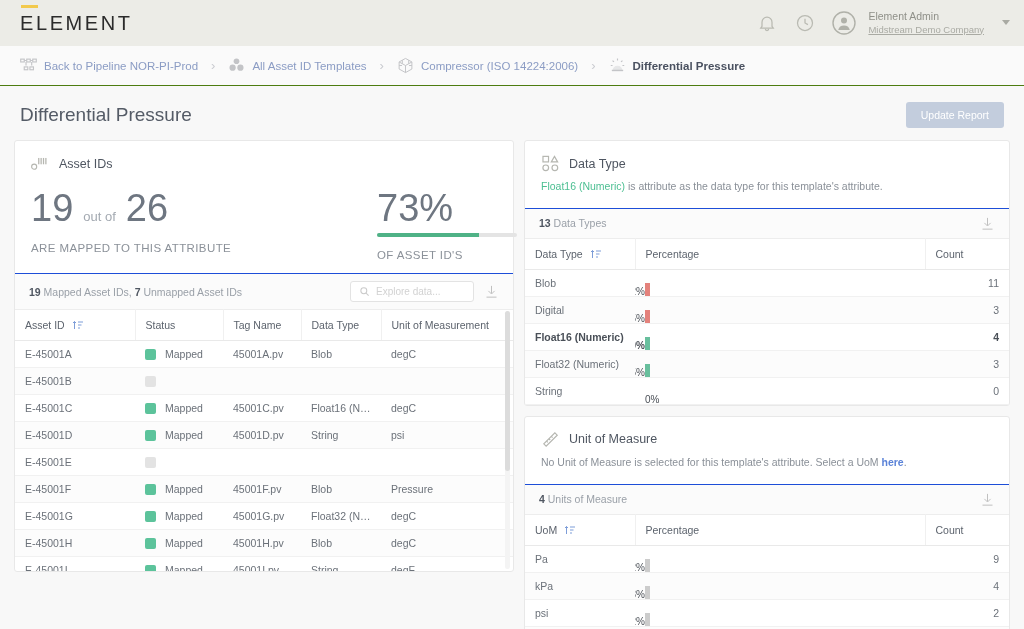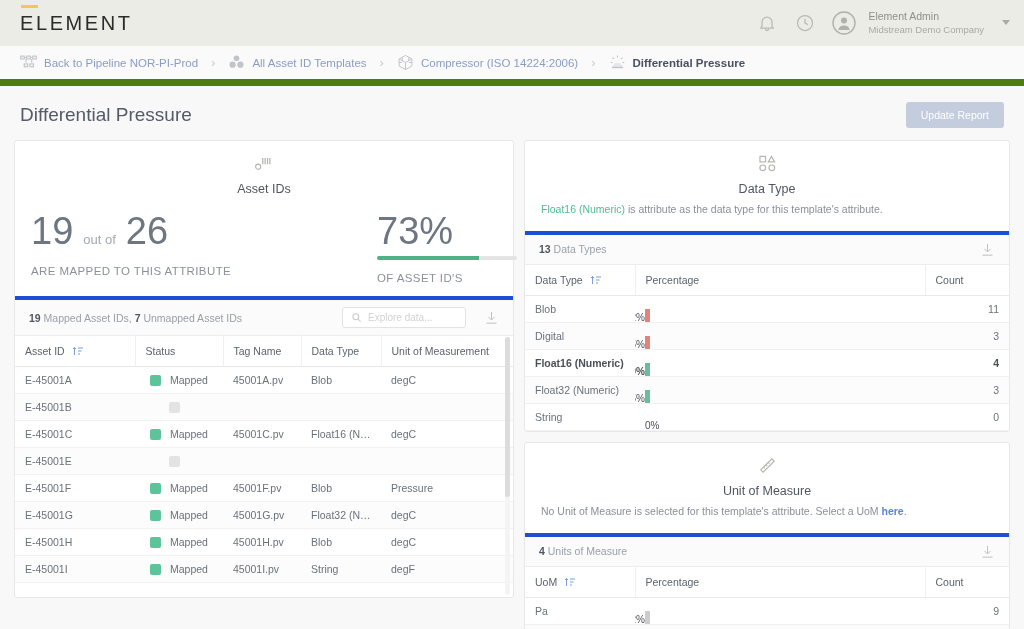--- a/index.html
+++ b/index.html
@@ -32,31 +32,31 @@
     margin-left: auto; display: flex; align-items: center; gap: 16px;
   }
   .icon-btn {
     width: 22px; height: 22px; color: #b9bab2;
     display: flex; align-items: center; justify-content: center;
   }
   .user-block { display: flex; align-items: center; gap: 12px; }
   .avatar-ic { width: 24px; height: 24px; color: #b0b1a9; }
   .user-names { line-height: 1.3; }
   .user-name { font-size: 10.5px; color: #8f9089; }
-  .user-org  { font-size: 9.5px; color: #a9aaa3; }
+  .user-org  { font-size: 9.5px; color: #a9aaa3; text-decoration: underline; }
   .caret {
     width: 0; height: 0; margin-left: 6px;
     border-left: 4px solid transparent; border-right: 4px solid transparent;
     border-top: 5px solid #a9aaa3;
   }
 
   
   .crumbbar {
     height: 40px; background: #fafafa;
-    border-bottom: 7px solid #4d7c0f;
+    border-bottom: 1px solid #4d7c0f;
     display: flex; align-items: center; padding: 0 20px; gap: 9px;
   }
   .crumb { display: flex; align-items: center; gap: 7px; }
   .crumb-ic { width: 17px; height: 17px; color: #c3c4c7; flex: none; }
   .crumb-label { font-size: 11.5px; color: #8b9cc4; white-space: nowrap; }
   .crumb.current .crumb-label { color: #4a5160; font-weight: bold; }
   .crumb-sep { color: #c9cbd0; font-size: 13px; padding: 0 4px; }
 
   
   .pagehead {
@@ -80,21 +80,20 @@
   .card {
     background: #ffffff;
     border: 1px solid #e8e8e8;
     border-radius: 3px;
   }
 
   
   .card-head {
     display: flex; align-items: center; gap: 9px;
     padding: 13px 16px 4px 16px;
-    flex-direction: column;
   }
   .card-head-ic { width: 19px; height: 19px; color: #b5b6b0; flex: none; }
   .card-title { font-size: 12.5px; color: #4f5661; }
 
   .stats { display: flex; align-items: stretch; padding: 10px 16px 12px 16px; }
   .stat-a { flex: 0 0 320px; }
   .stat-divider { width: 1px; background: #e6e6e6; margin: 4px 26px 4px 0; }
   .big-line { display: flex; align-items: baseline; gap: 10px; }
   .big-num { font-size: 38px; color: #6e7681; font-weight: 300; }
   .mid-word { font-size: 13px; color: #a3a9b1; }
@@ -106,23 +105,23 @@
   .pct-num { font-size: 38px; color: #6e7681; font-weight: 300; }
   .pbar {
     height: 4px; background: #e4e4e4; border-radius: 2px;
     margin: 3px 0 0 0; width: 140px; overflow: hidden;
   }
   .pbar > i { display: block; height: 100%; background: #4fb286; }
 
   
   .tbl-toolbar {
     display: flex; align-items: center;
-    border-top: 4px solid #1d4ed8;
+    border-top: 1px solid #1d4ed8;
     background: #fbfbfb;
-    padding: 7px 14px; gap: 18px;
+    padding: 7px 14px; gap: 10px;
   }
   .tbl-count { font-size: 10.5px; color: #9aa0a8; }
   .tbl-count b { color: #4f5661; font-weight: bold; }
   .spacer { margin-left: auto; }
   .search-box {
     display: flex; align-items: center; gap: 6px;
     background: #ffffff; border: 1px solid #e3e3e3; border-radius: 3px;
     padding: 4px 8px; width: 124px;
   }
   .search-box svg { width: 11px; height: 11px; color: #cacaca; flex: none; }
@@ -156,21 +155,21 @@
     height: 262px; overflow: hidden; position: relative;
   }
   .asset-scroll .track {
     position: absolute; right: 3px; top: 2px; width: 5px; height: 258px;
     background: #f4f4f4; border-radius: 3px;
   }
   .asset-scroll .thumb {
     position: absolute; right: 3px; top: 2px; width: 5px; height: 160px;
     background: #dcdcdc; border-radius: 3px;
   }
-  .status-cell { display: flex; align-items: center; gap: 9px; justify-content: center; }
+  .status-cell { display: flex; align-items: center; gap: 9px; }
   .chip { width: 11px; height: 11px; border-radius: 2px; flex: none; }
   .chip.mapped { background: #5cc39b; }
   .chip.unmapped { background: #e3e3e3; }
 
   
   .card-note {
     font-size: 10.5px; color: #8a9098;
     padding: 2px 16px 13px 16px; line-height: 1.5;
   }
   .note-accent { color: #4cbf92; }
@@ -397,20 +396,32 @@
                     <span class="status-cell">
                       <span class="chip mapped"></span>
                       <span>Mapped</span>
                     </span>
                   </td>
                   <td>45001C.pv</td>
                   <td>Float16 (Nu...</td>
                   <td>degC</td>
                 </tr>
                 <tr>
+                  <td>E-45001D</td>
+                  <td>
+                    <span class="status-cell">
+                      <span class="chip mapped"></span>
+                      <span>Mapped</span>
+                    </span>
+                  </td>
+                  <td>45001D.pv</td>
+                  <td>String</td>
+                  <td>psi</td>
+                </tr>
+                <tr>
                   <td>E-45001E</td>
                   <td>
                     <span class="status-cell">
                       <span class="chip unmapped"></span>
                       <span></span>
                     </span>
                   </td>
                   <td></td>
                   <td></td>
                   <td></td>

